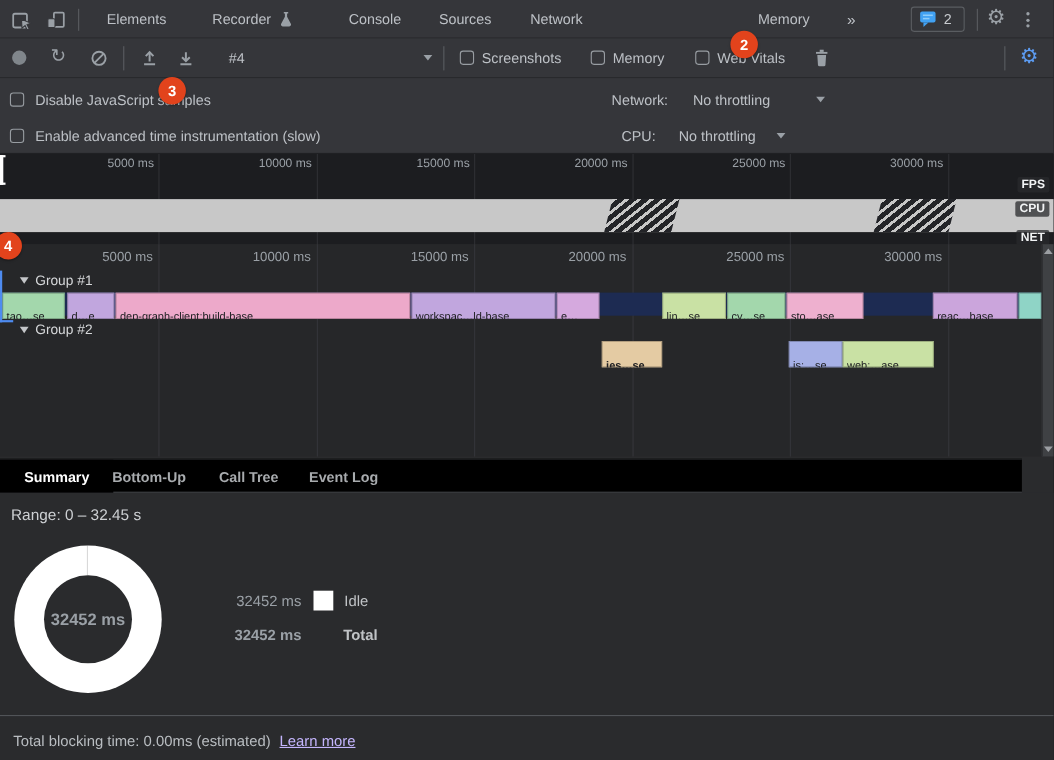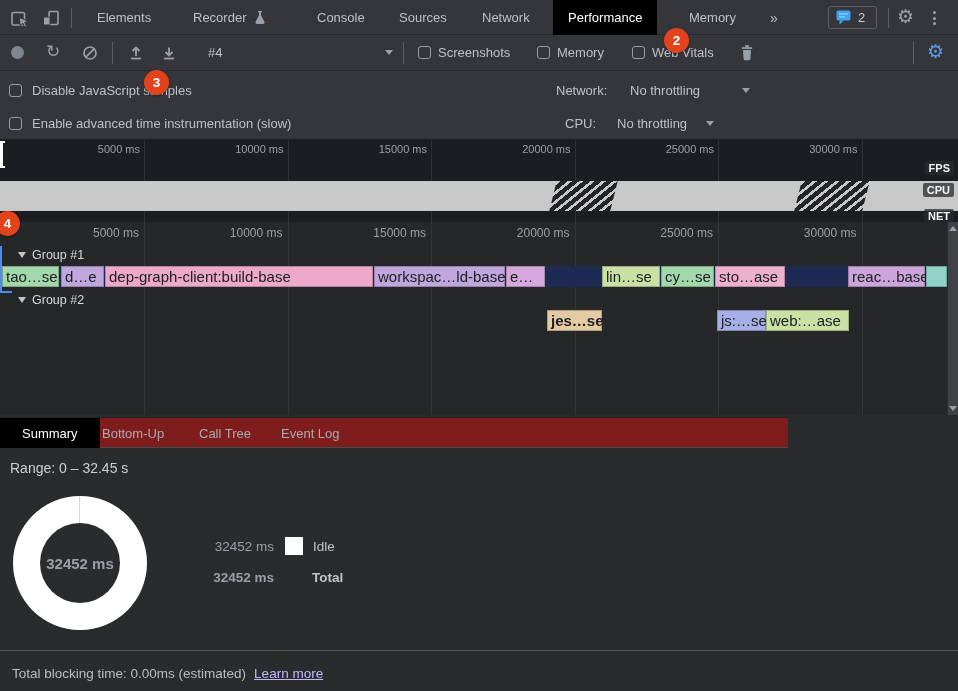--- a/index.html
+++ b/index.html
@@ -45,30 +45,30 @@
           background:repeating-linear-gradient(135deg,#c8c8c8 0 3px,#232428 3px 8px); }
 
   
   #flame { left:0; top:222px; width:958px; height:193px; background:#262729; }
   .fl-grid { position:absolute; top:0; height:193px; width:1px; background:#35363a; }
   .fl-label { position:absolute; top:4px; transform:translateX(-100%); font-size:12px; color:#9aa0a6; white-space:nowrap; }
   .group-hdr { position:absolute; display:flex; align-items:center; gap:6px; color:#d6d8da; font-size:12.5px; }
   .tri-down { width:0; height:0; border-left:4.5px solid transparent; border-right:4.5px solid transparent; border-top:6px solid #c4c6c9; }
   #g1-row { position:absolute; left:0; top:44px; width:947px; height:21px; background:#1d2b52; }
   #g2-row { position:absolute; left:0; top:88px; width:947px; height:21px; }
-  .bar { position:absolute; top:0; height:21px; line-height:21px; font-size:15px; color:#202124;
-         padding:0 4px; overflow:hidden; white-space:nowrap; box-shadow:inset 0 0 0 1px rgba(0,0,0,0.22); cursor:pointer; }
+  .bar { position:absolute; top:0; height:21px; line-height:21px; font-size:10px; color:#202124;
+         padding:12px 4px; overflow:hidden; white-space:nowrap; box-shadow:inset 0 0 0 1px rgba(0,0,0,0.22); cursor:pointer; }
   #sel-bracket { left:0; top:24px; width:12px; height:47px; border-left:2px solid #4e8bf0; border-bottom:2px solid #4e8bf0; }
   #fl-scrollbar { left:947px; top:0; width:11px; height:193px; background:#3f4144; border-left:1px solid #2c2d30;
                   display:flex; flex-direction:column; justify-content:space-between; align-items:center; padding:4px 0; }
   .sb-up { width:0; height:0; border-left:4px solid transparent; border-right:4px solid transparent; border-bottom:5px solid #9b9ea2; }
   .sb-down { width:0; height:0; border-left:4px solid transparent; border-right:4px solid transparent; border-top:5px solid #9b9ea2; }
 
   
-  #bottombar { left:0; top:417px; width:788px; height:31px; background:#7f1d1d; border-top:1px solid #202124; border-bottom:1px solid #484a4e; }
+  #bottombar { left:0; top:417px; width:929px; height:31px; background:#000000; border-top:1px solid #202124; border-bottom:1px solid #484a4e;font-weight:bold; }
   .btab { position:absolute; top:8px; font-size:13px; color:#a8abae; white-space:nowrap; cursor:default; }
   #btab-summary { left:0; top:0; height:30px; background:#000; color:#fff; display:flex; align-items:center; padding:0 22px; }
 
   
   #summary { left:0; top:448px; width:958px; height:202px; background:#2a2b2d; }
   #range-text { position:absolute; left:10px; top:12px; font-size:14px; color:#cdd0d3; }
   #donut { position:absolute; left:13px; top:48px; width:134px; height:134px; border-radius:50%; background:#fff; }
   #donut-hole { position:absolute; left:27px; top:27px; width:80px; height:80px; border-radius:50%; background:#2a2b2d;
                 display:flex; align-items:center; justify-content:center; }
   #donut-split { position:absolute; left:66px; top:0; width:1px; height:27px; background:rgba(0,0,0,0.15); }
@@ -105,23 +105,20 @@
     <div class="vdiv abs" style="left:71px;top:8px;height:20px"></div>
 
     <span class="tab-label" style="left:97px">Elements</span>
     <span class="tab-label" style="left:193px">Recorder</span>
     <svg class="abs" style="left:253px;top:10px" width="14" height="15" viewBox="0 0 14 15">
       <path d="M5 1 h4 v1.3 h-1 v3 l3.4 6.4 c.6 1.1 -.2 2.3 -1.4 2.3 H4 c-1.2 0 -2 -1.2 -1.4 -2.3 L6 5.3 v-3 H5 Z" fill="#9aa0a6"></path>
     </svg>
     <span class="tab-label" style="left:317px">Console</span>
     <span class="tab-label" style="left:399px">Sources</span>
     <span class="tab-label" style="left:482px">Network</span>
-    <div id="tab-performance" class="abs" style="left:553px">
-      <span>Performance</span>
-    </div>
     <span class="tab-label" style="left:689px">Memory</span>
     <span class="tab-label" style="left:770px;font-size:14px">»</span>
 
     <div id="issues-btn" class="abs">
       <svg width="16" height="15" viewBox="0 0 16 15">
         <rect x="0.5" y="0.5" width="14" height="10" rx="1.8" fill="#41a1f2"></rect>
         <polygon points="3.5,10.5 8,10.5 3.5,14.5" fill="#41a1f2"></polygon>
         <rect x="3" y="3.2" width="9" height="1.4" fill="#8ecdf9"></rect>
         <rect x="3" y="6.2" width="6" height="1.4" fill="#8ecdf9"></rect>
       </svg>

